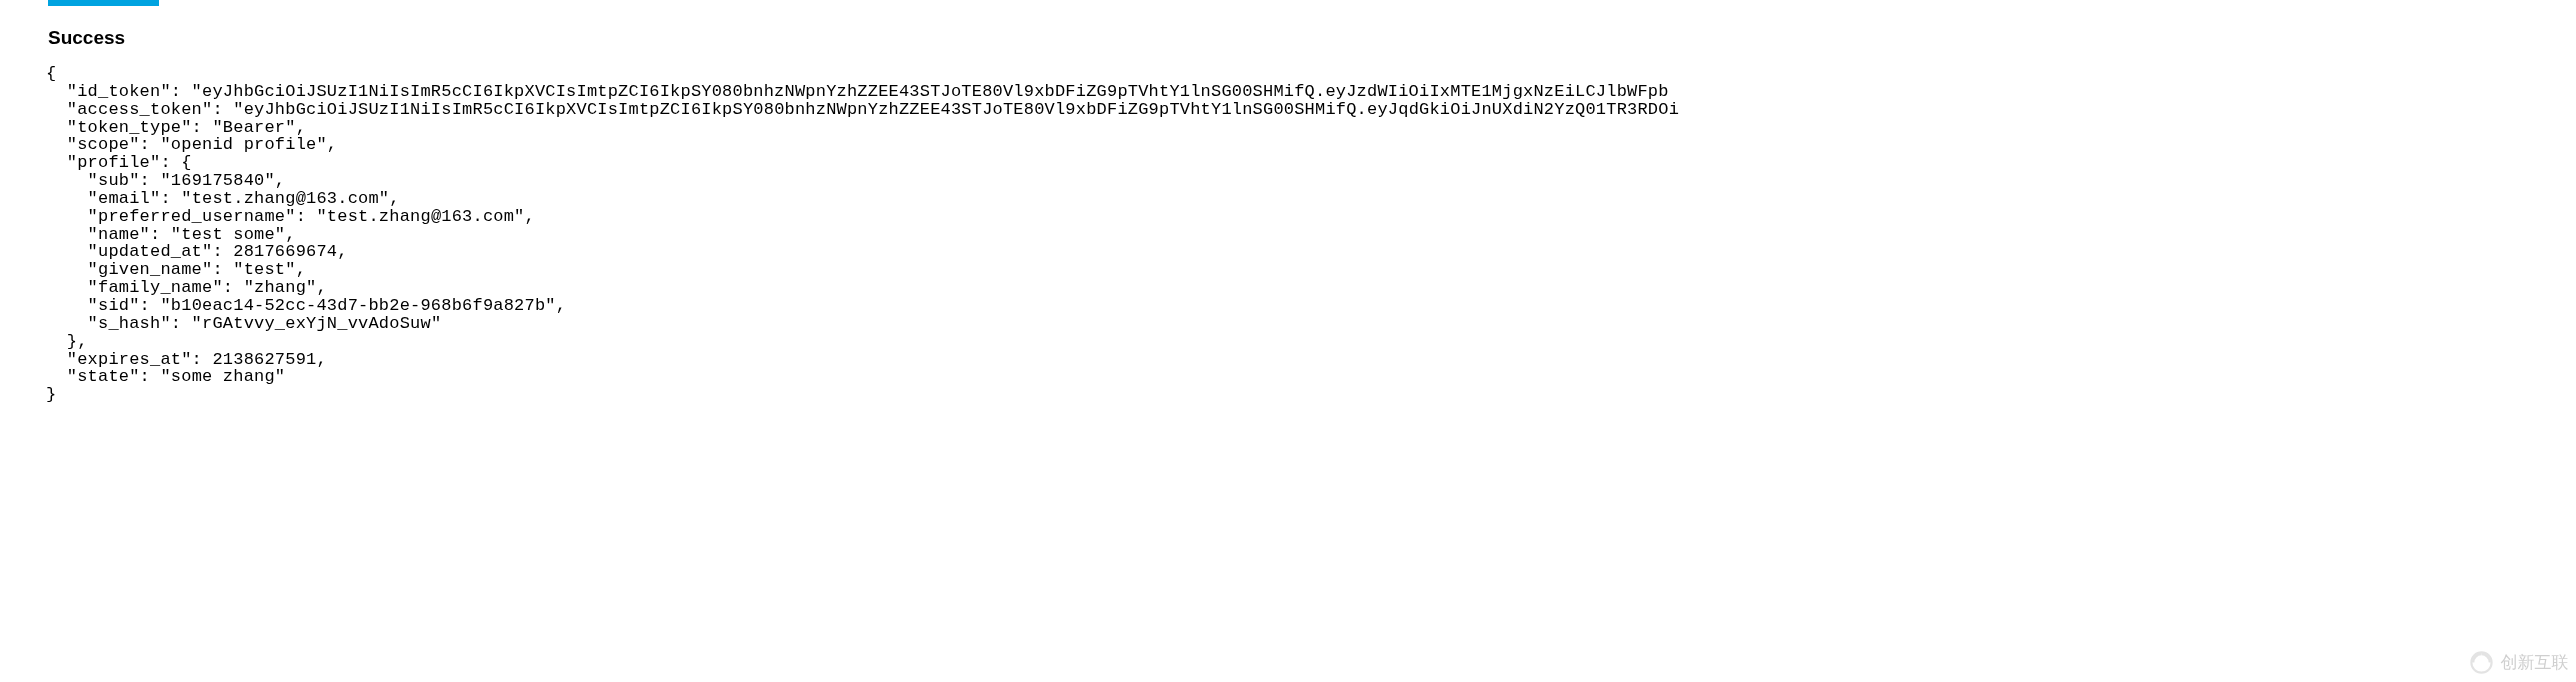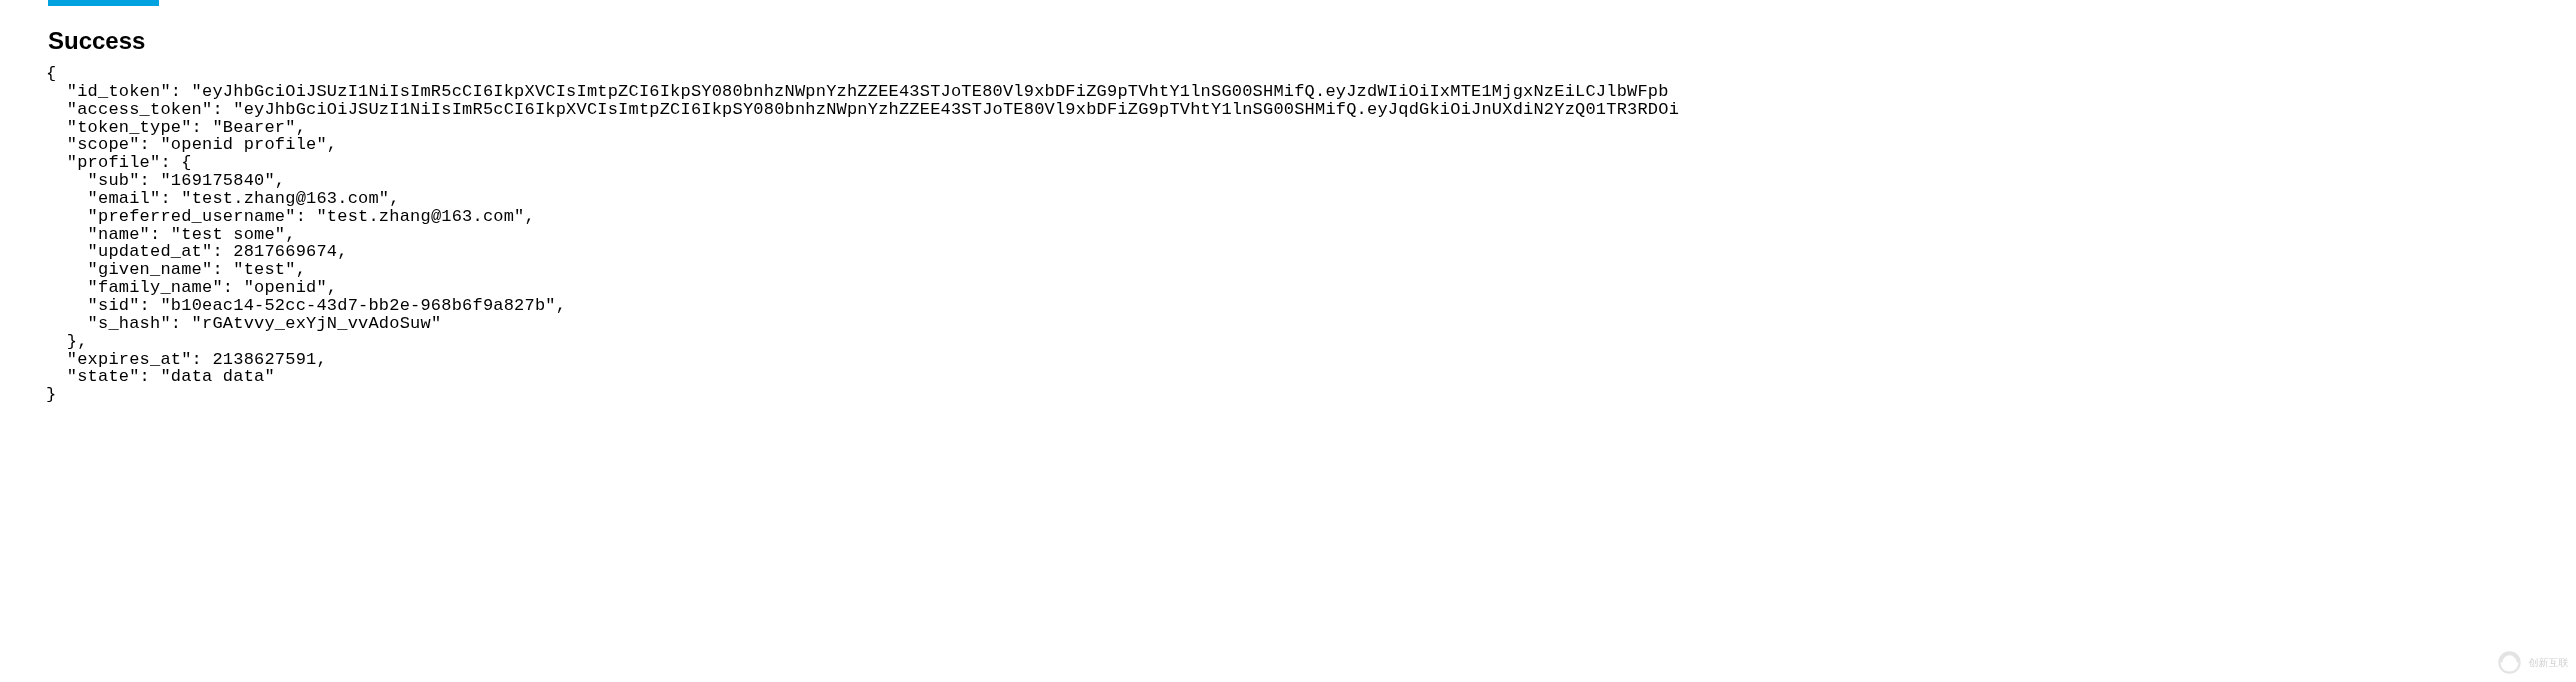--- a/index.html
+++ b/index.html
@@ -20,21 +20,21 @@
       top: 0;
       left: 48px;
       width: 111px;
       height: 5.7px;
       background: #00a3e0;
     }
     .title {
       position: absolute;
       top: 27px;
       left: 48px;
-      font-size: 24px;
+      font-size: 19px;
       font-weight: 700;
       color: #000;
     }
     .code-block {
       position: absolute;
       top: 65px;
       left: 46px;
       font-family: Consolas, "Courier New", monospace;
       font-size: 17px;
       line-height: 1.05;
@@ -49,21 +49,21 @@
       display: flex;
       align-items: center;
       gap: 5.7px;
       opacity: 0.4;
     }
     .watermark-icon {
       width: 27px;
       height: 27px;
     }
     .watermark-text {
-      font-size: 10px;
+      font-size: 17px;
       color: #888;
       font-weight: 500;
     }
   </style>
 </head>
 <body>
 
 <div class="blue-bar"></div>
 
 <div class="title">Success</div>
@@ -73,26 +73,26 @@
   "access_token": "<span>eyJhbGciOiJSUzI1NiIsImR5cCI6IkpXVCIsImtpZCI6IkpSY080bnhzNWpnYzhZZEE43STJoTE80Vl9xbDFiZG9pTVhtY1lnSG00SHMifQ.eyJqdGkiOiJnUXdiN2YzQ01TR3RDOi</span>
   "token_type": "<span>Bearer</span>",
   "scope": "<span>openid profile</span>",
   "profile": {
     "sub": "<span>169175840</span>",
     "email": "<span>test.zhang@163.com</span>",
     "preferred_username": "<span>test.zhang@163.com</span>",
     "name": "<span>test some</span>",
     "updated_at": <span>2817669674</span>,
     "given_name": "<span>test</span>",
-    "family_name": "<span>openid</span>",
+    "family_name": "<span>zhang</span>",
     "sid": "<span>b10eac14-52cc-43d7-bb2e-968b6f9a827b</span>",
     "s_hash": "<span>rGAtvvy_exYjN_vvAdoSuw</span>"
   },
   "expires_at": <span>2138627591</span>,
-  "state": "<span>data data</span>"
+  "state": "<span>some zhang</span>"
 }</div>
 
 <div class="watermark">
   <svg class="watermark-icon" viewBox="0 0 32 32">
     <circle cx="16" cy="16" r="12" fill="none" stroke="#bbb" stroke-width="2.5"></circle>
     <path d="M 16 6 A 10 10 0 0 1 26 16" fill="none" stroke="#bbb" stroke-width="3"></path>
     <path d="M 6 16 A 10 10 0 0 1 16 6" fill="none" stroke="#bbb" stroke-width="3"></path>
   </svg>
   <span class="watermark-text">创新互联</span>
 </div>

